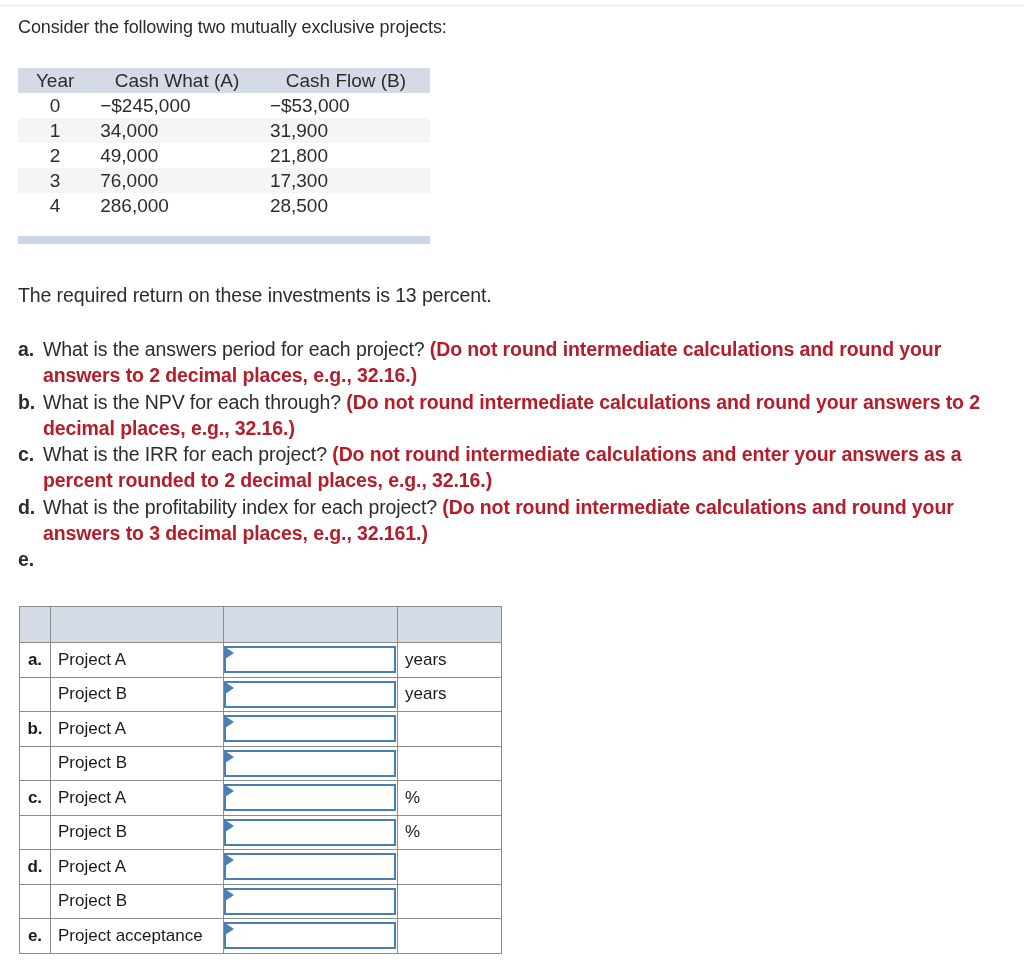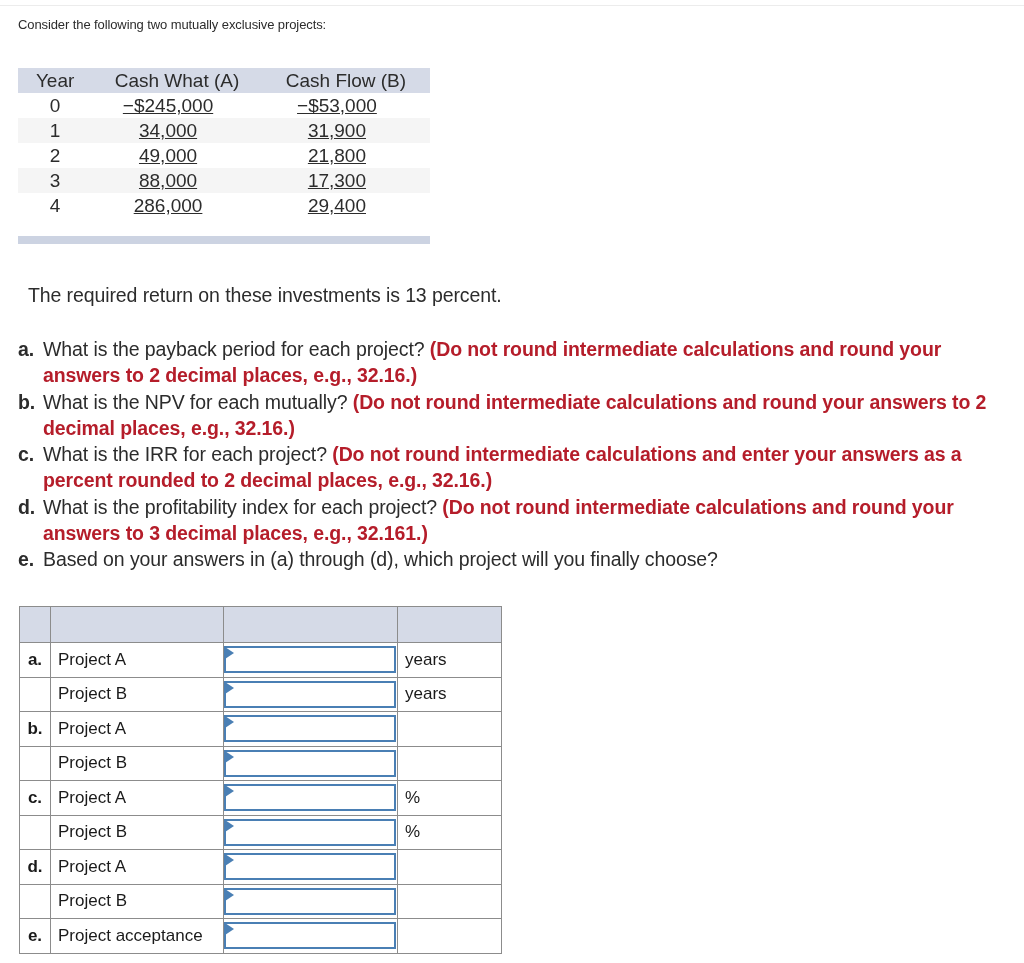--- a/index.html
+++ b/index.html
@@ -23,21 +23,21 @@
     width: 1024px;
     height: 1px;
     background: #ececec;
   }
 
   
   .intro {
     position: absolute;
     left: 18px;
     top: 17px;
-    font-size: 13px;
+    font-size: 18px;
     letter-spacing: -0.1px;
     color: #2c2c2c;
     white-space: nowrap;
   }
 
   
   #cashflow-table {
     position: absolute;
     left: 18px;
     top: 68px;
@@ -58,40 +58,39 @@
     background: #d5dae7;
     text-align: center;
   }
   #cashflow-table thead th.th-year { width: 70px; }
   #cashflow-table thead th.th-a    { width: 171px; }
   #cashflow-table thead th.th-b    { width: 171px; }
   #cashflow-table tbody td.c-year {
     text-align: center;
   }
   #cashflow-table tbody td.c-num {
-    text-align: center;
+    text-align: left;
     padding-right: 26px;
-    text-decoration: underline;
   }
   #cashflow-table tbody tr.alt td {
     background: #f5f5f5;
   }
   #cashflow-footer-rule {
     position: absolute;
     left: 18px;
     top: 236px;
     width: 412px;
     height: 8px;
     background: #ccd3e2;
   }
 
   
   .required-return {
     position: absolute;
-    left: 28px;
+    left: 18px;
     top: 284px;
     font-size: 19.5px;
     letter-spacing: -0.1px;
     color: #2c2c2c;
     white-space: nowrap;
   }
 
   
   #question-list {
     position: absolute;
@@ -195,50 +194,50 @@
       <td class="c-num">34,000</td>
       <td class="c-num">31,900</td>
     </tr>
     <tr>
       <td class="c-year">2</td>
       <td class="c-num">49,000</td>
       <td class="c-num">21,800</td>
     </tr>
     <tr class="alt">
       <td class="c-year">3</td>
-      <td class="c-num">88,000</td>
+      <td class="c-num">76,000</td>
       <td class="c-num">17,300</td>
     </tr>
     <tr>
       <td class="c-year">4</td>
       <td class="c-num">286,000</td>
-      <td class="c-num">29,400</td>
+      <td class="c-num">28,500</td>
     </tr>
   </tbody>
 </table>
 
 <div id="cashflow-footer-rule"></div>
 
 <div class="required-return">The required return on these investments is 13 percent.</div>
 
 <div id="question-list">
   <div class="q-item">
-    <span class="q-marker">a.</span><span class="q-text">What is the payback period for each project? </span><span class="q-note">(Do not round intermediate calculations and round your answers to 2 decimal places, e.g., 32.16.)</span>
-  </div>
-  <div class="q-item">
-    <span class="q-marker">b.</span><span class="q-text">What is the NPV for each mutually? </span><span class="q-note">(Do not round intermediate calculations and round your answers to 2 decimal places, e.g., 32.16.)</span>
+    <span class="q-marker">a.</span><span class="q-text">What is the answers period for each project? </span><span class="q-note">(Do not round intermediate calculations and round your answers to 2 decimal places, e.g., 32.16.)</span>
+  </div>
+  <div class="q-item">
+    <span class="q-marker">b.</span><span class="q-text">What is the NPV for each through? </span><span class="q-note">(Do not round intermediate calculations and round your answers to 2 decimal places, e.g., 32.16.)</span>
   </div>
   <div class="q-item">
     <span class="q-marker">c.</span><span class="q-text">What is the IRR for each project? </span><span class="q-note">(Do not round intermediate calculations and enter your answers as a percent rounded to 2 decimal places, e.g., 32.16.)</span>
   </div>
   <div class="q-item">
     <span class="q-marker">d.</span><span class="q-text">What is the profitability index for each project? </span><span class="q-note">(Do not round intermediate calculations and round your answers to 3 decimal places, e.g., 32.161.)</span>
   </div>
   <div class="q-item">
-    <span class="q-marker">e.</span><span class="q-text">Based on your answers in (a) through (d), which project will you finally choose?</span><span class="q-note"></span>
+    <span class="q-marker">e.</span><span class="q-note"></span>
   </div>
 </div>
 
 <table id="answer-table">
   <tbody>
     <tr class="head-row">
       <td class="col-letter"></td>
       <td class="col-label"></td>
       <td class="col-input"></td>
       <td class="col-unit"></td>

